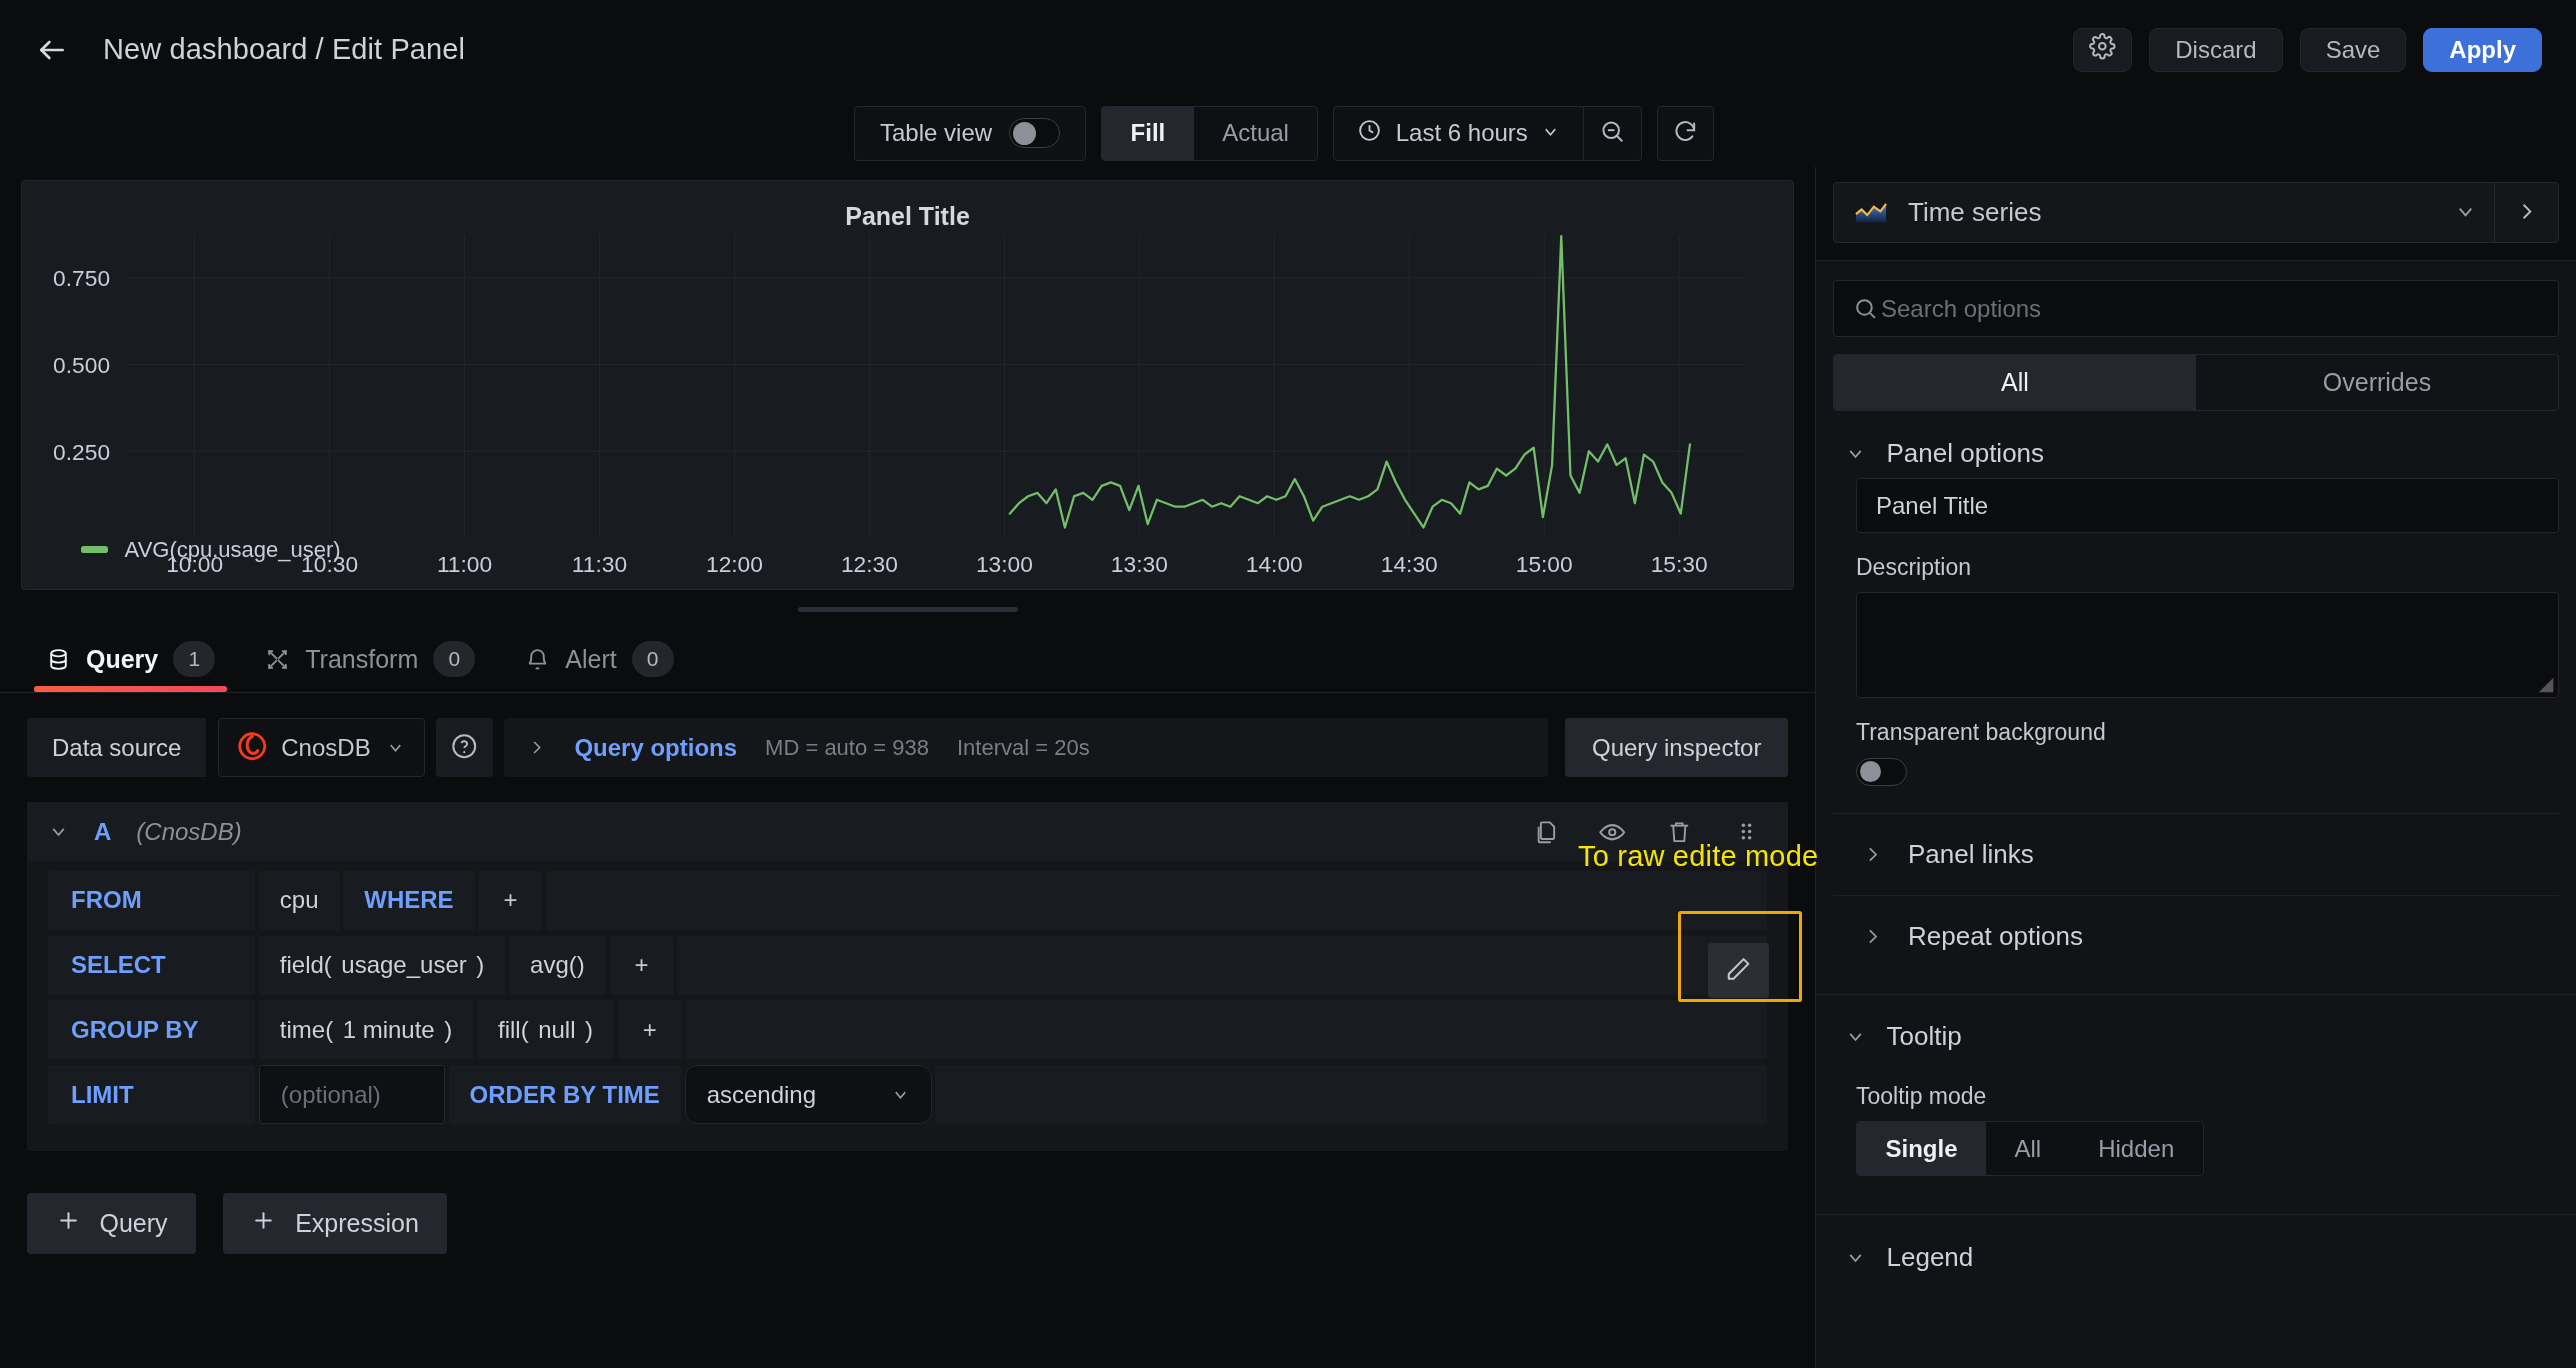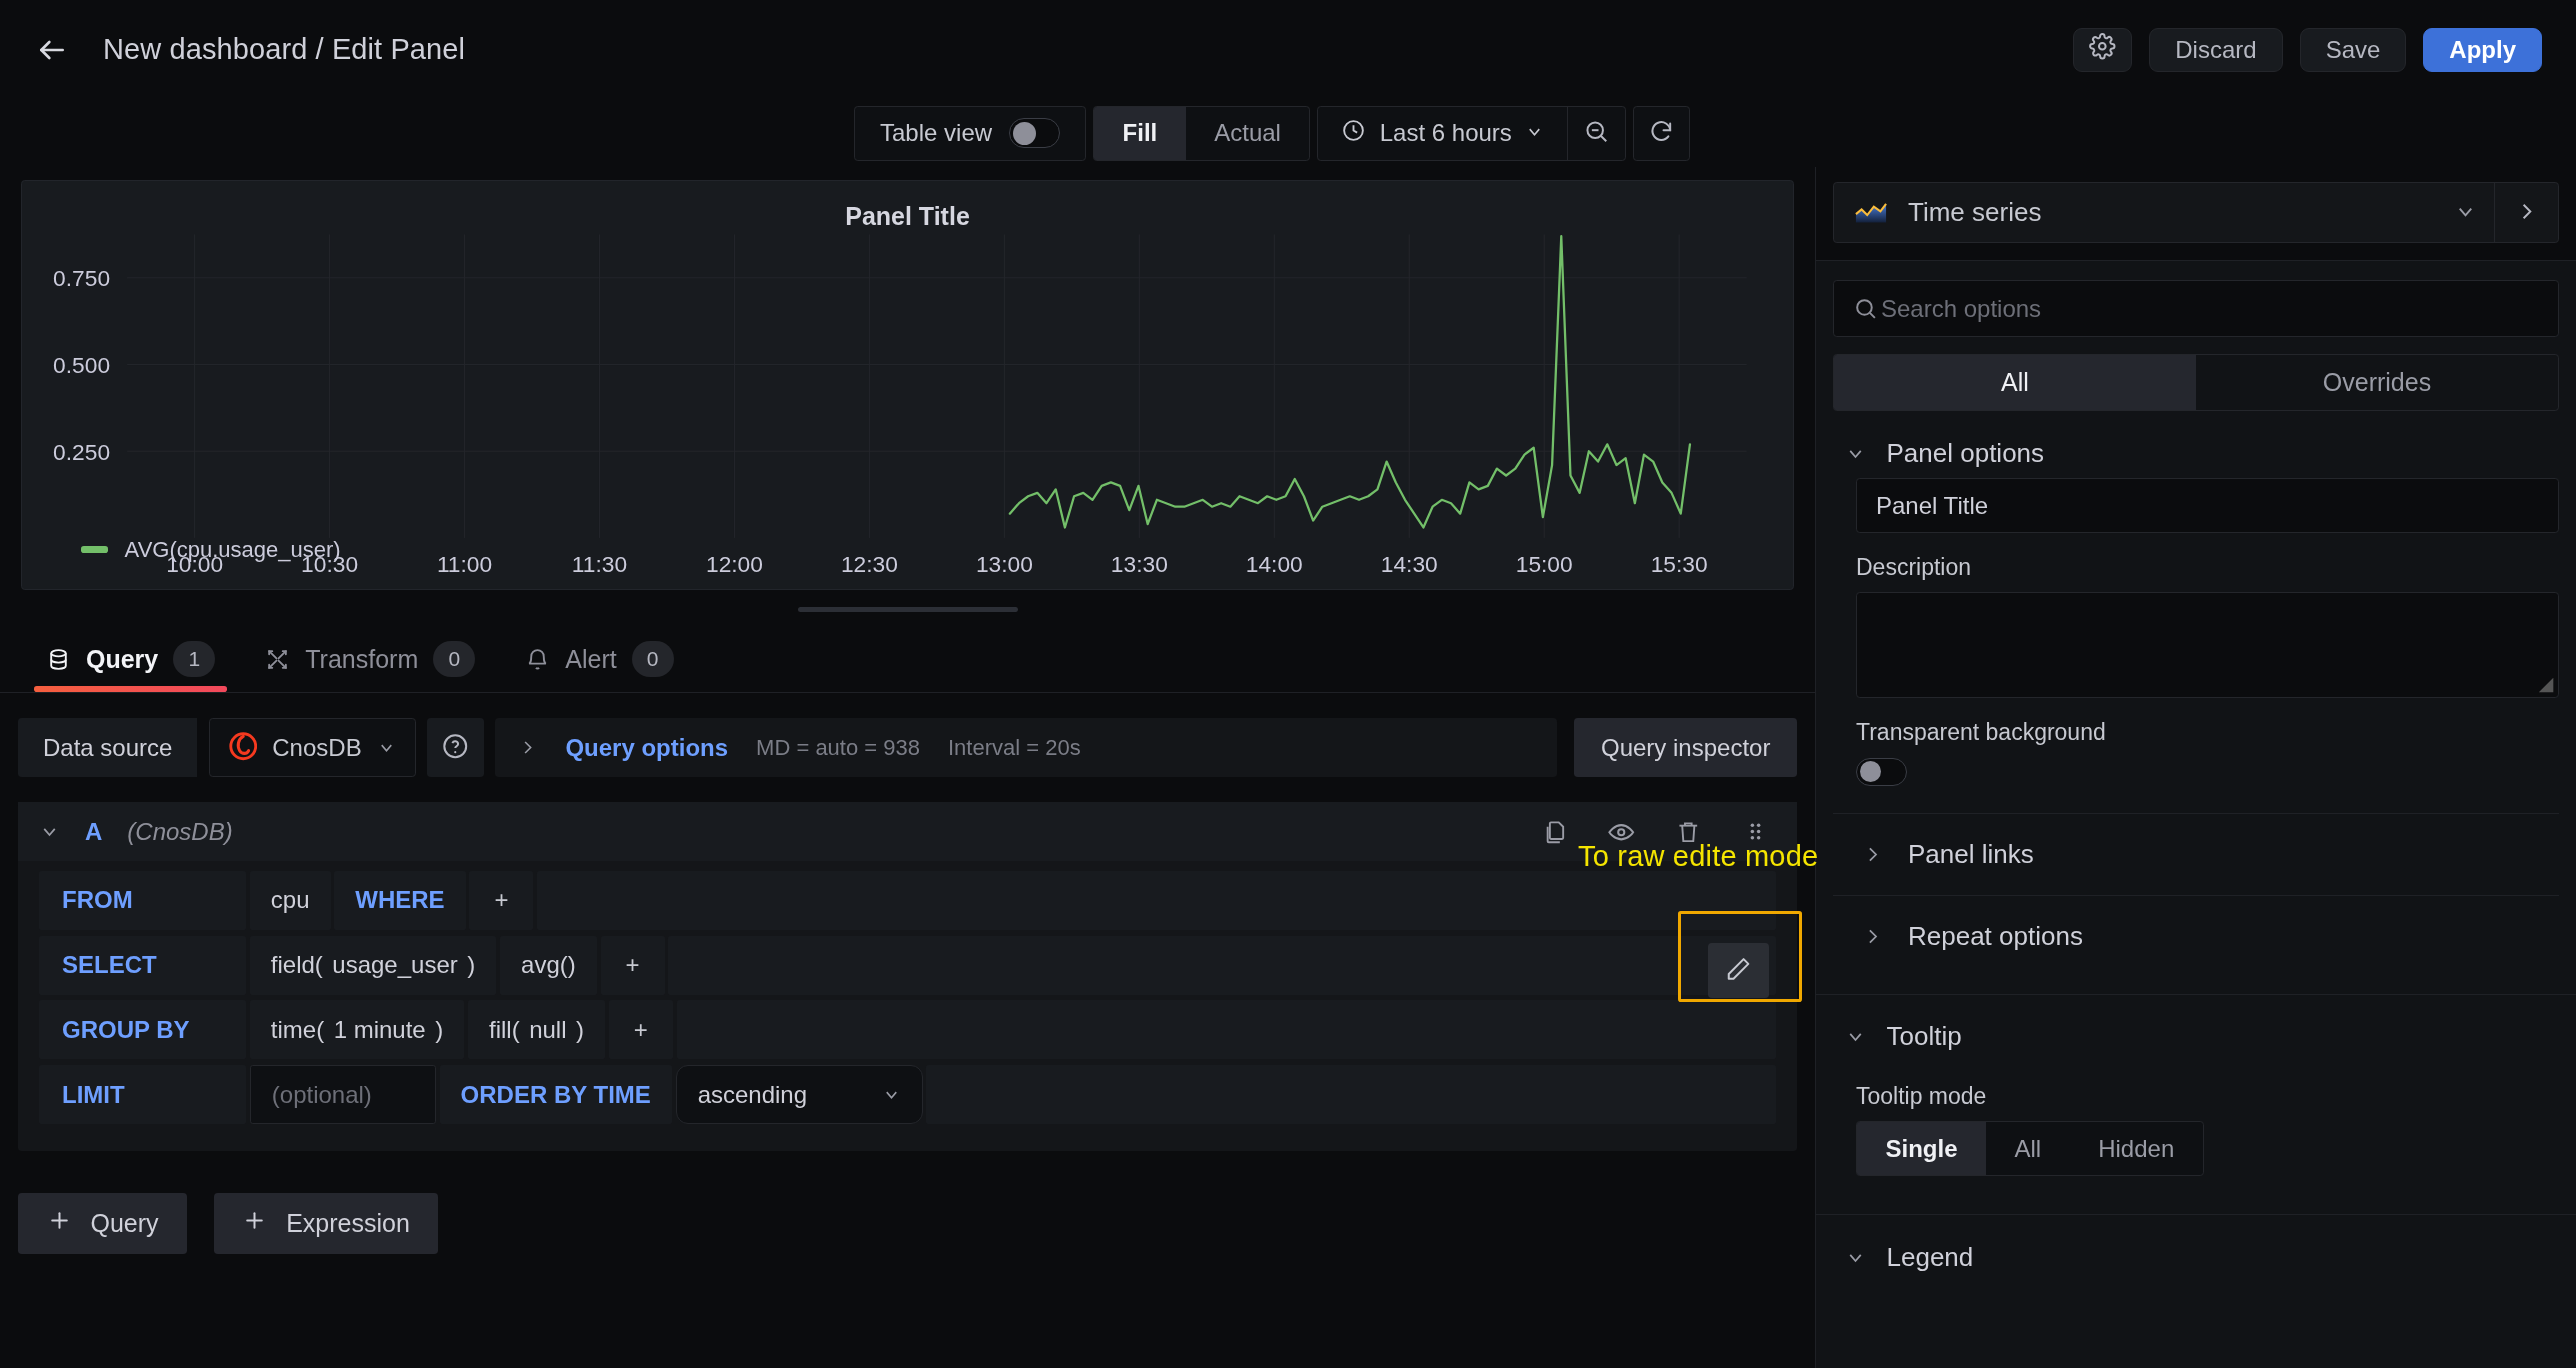--- a/index.html
+++ b/index.html
@@ -30,21 +30,21 @@
     border: 0.9px solid #24262b; border-radius: 9px;
     background: #181b1f; color: #b6b8c2;
     font-size: 24px; display: flex; align-items: center; justify-content: center;
     padding: 0 25px; margin-left: 17px; cursor: pointer;
   }
   .tb-btn.icon-only { padding: 0; width: 59px; }
   .tb-btn.primary { background: #3d71d9; border-color: #3d71d9; color: #ffffff; font-weight: 600; }
 
   
   .toolbar2 { height: 68px; flex: 0 0 68px; display: flex; align-items: center; position: relative; }
-  .tools-center { position: absolute; left: 854px; display: flex; align-items: flex-end; gap: 7px; }
+  .tools-center { position: absolute; left: 854px; display: flex; align-items: flex-end; gap: 15px; }
   .tv-box {
     height: 55px; border: 0.9px solid #24262b; border-radius: 3.8px; background: #0e1013;
     display: flex; align-items: center; gap: 17px; padding: 0 25px;
   }
   .tv-label { font-size: 24px; color: #c7c9d1; }
   .switch {
     width: 51px; height: 30px; border-radius: 15px; border: 0.9px solid #3a3d45;
     background: #0b0c0e; position: relative;
   }
   .switch .knob {
@@ -106,21 +106,21 @@
   .badge {
     min-width: 42px; height: 36px; border-radius: 18px; background: #24262b;
     display: flex; align-items: center; justify-content: center; font-size: 21px; color: #b6b8c2; padding: 0 11.4px;
   }
   .qtab.active::after {
     content:""; position: absolute; left: 13.3px; right: 13.3px; bottom: 0; height: 6.6px; border-radius: 2.8px;
     background: linear-gradient(90deg,#f55f3e,#f2495c);
   }
 
   
-  .qbody { flex: 1 1 auto; overflow: hidden; padding: 0 18px; text-align: right; }
+  .qbody { flex: 1 1 auto; overflow: hidden; padding: 0 27px; text-align: right; }
   .ds-row { display: flex; align-items: center; height: 59px; margin-top: 25px; gap: 5.7px; }
   .ds-label {
     height: 59px; background: #181b1f; border-radius: 3.8px 0 0 3.8px; display: flex; align-items: center;
     padding: 0 25px; font-size: 24px; color: #d0d1da;
   }
   .ds-picker {
     height: 59px; min-width: 186px; background: #0e1013; border: 0.9px solid #24262b; border-radius: 3.8px;
     display: flex; align-items: center; gap: 15px; padding: 0 19px; margin-left: 5.7px; cursor: pointer;
   }
   .ds-name { font-size: 24px; color: #c7c9d1; }

